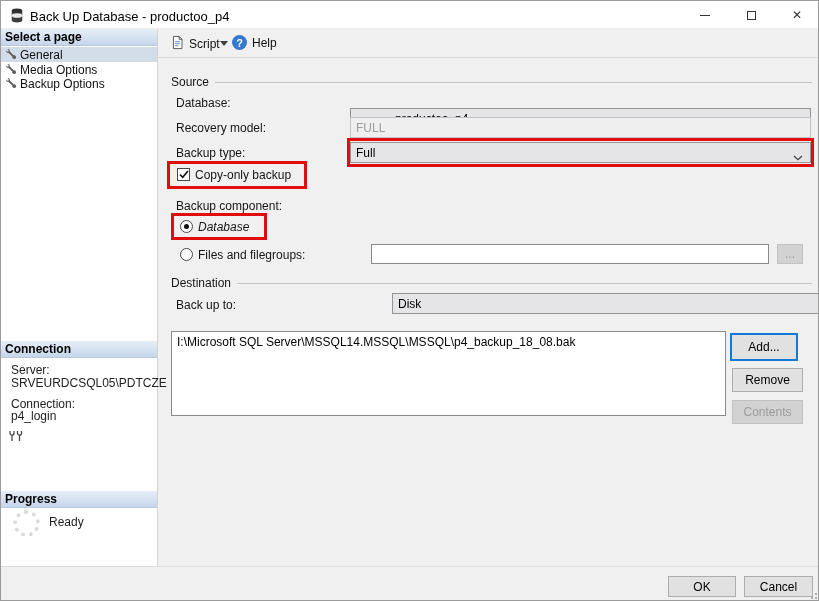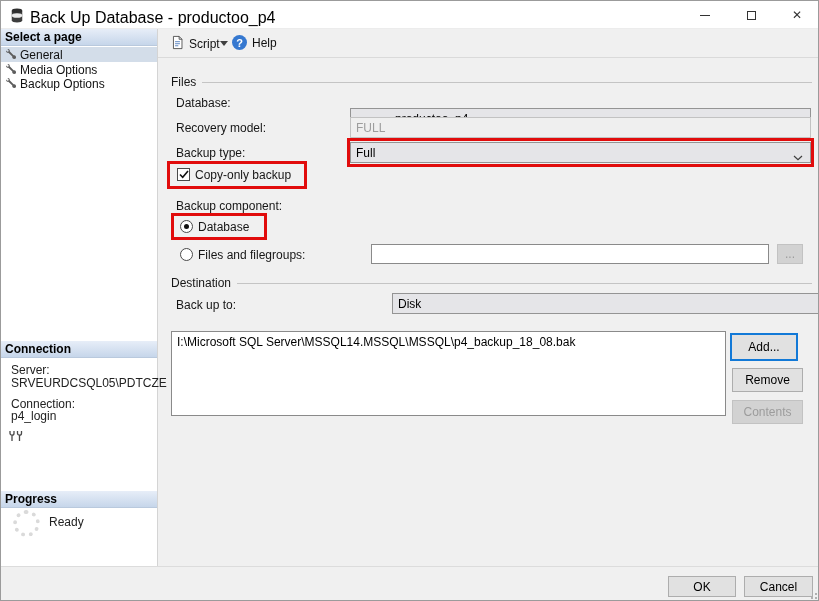--- a/index.html
+++ b/index.html
@@ -10,21 +10,21 @@
   }
   .window {
     position: relative; width: 819px; height: 601px;
     background: #f0f0f0; border: 1px solid #9b9b9b; overflow: hidden;
   }
   .abs { position: absolute; }
   .lbl { font-size: 12px; color: #161616; white-space: nowrap; }
 
   
   .titlebar { left:0; top:0; width:100%; height:28px; background:#ffffff; border-bottom:1px solid #ececec; }
-  .title-text { left:29px; top:8px; font-size:16px; color:#000; }
+  .title-text { left:29px; top:8px; font-size:13px; color:#000; }
   .win-btn { top:0; width:46px; height:28px; display:flex; align-items:center; justify-content:center; cursor:default; }
   .min-glyph { width:10px; height:1px; background:#333; display:block; }
   .max-glyph { width:9px; height:9px; border:1px solid #333; display:block; }
   .close-glyph { font-size:12px; color:#333; }
 
   
   .sidebar { left:0; top:28px; width:157px; height:537px; background:#ffffff; border-right:1px solid #d4d4d4; }
   .side-header {
     position:absolute; left:0; width:156px; height:17px;
     background:linear-gradient(180deg,#e7eef8 0%,#c6d6ea 100%);
@@ -161,21 +161,21 @@
       <span>Script</span>
     </div>
     <div class="abs drop-arrow" style="left:62px; top:12px;"></div>
     <div class="abs tool-item" style="left:74px; top:6px;">
       <span class="help-circle">?</span>
       <span>Help</span>
     </div>
   </div>
 
   <div class="abs group-row" style="left:170px; top:74px; width:641px;">
-    <span class="lbl">Files</span>
+    <span class="lbl">Source</span>
     <span class="group-line"></span>
   </div>
 
   <div class="abs lbl" style="left:175px; top:95px;">Database:</div>
   <div class="combo" style="left:349px; top:107px; width:461px;padding-left:44px;">
     <span>productoo_p4</span>
     <span class="chev"><svg width="10" height="6">
           <polyline points="1,1 5,4.6 9,1" fill="none" stroke="#3f3f3f" stroke-width="1.2"></polyline>
         </svg></span>
   </div>
@@ -198,21 +198,21 @@
     <svg width="10" height="9" viewBox="0 0 10 9">
         <polyline points="1,4.5 3.7,7.2 9,1" fill="none" stroke="#111" stroke-width="1.6"></polyline>
       </svg>
   </div>
   <div class="abs lbl" style="left:194px; top:167px;">Copy-only backup</div>
   <div class="red-rect" style="left:166px; top:160px; width:140px; height:28px;"></div>
 
   <div class="abs lbl" style="left:175px; top:198px;">Backup component:</div>
 
   <div class="radio checked" style="left:179px; top:219px;"></div>
-  <div class="abs lbl" style="left:197px; top:219px;">Database</div>
+  <div class="abs lbl" style="left:197px; top:219px;font-style:italic;">Database</div>
   <div class="red-rect" style="left:170px; top:212px; width:96px; height:27px;"></div>
 
   <div class="radio" style="left:179px; top:247px;"></div>
   <div class="abs lbl" style="left:197px; top:247px;">Files and filegroups:</div>
   <div class="textbox" style="left:370px; top:243px; width:398px;"></div>
   <div class="btn disabled" style="left:776px; top:243px; width:26px; height:20px;">...</div>
 
   <div class="abs group-row" style="left:170px; top:275px; width:641px;">
     <span class="lbl">Destination</span>
     <span class="group-line"></span>

